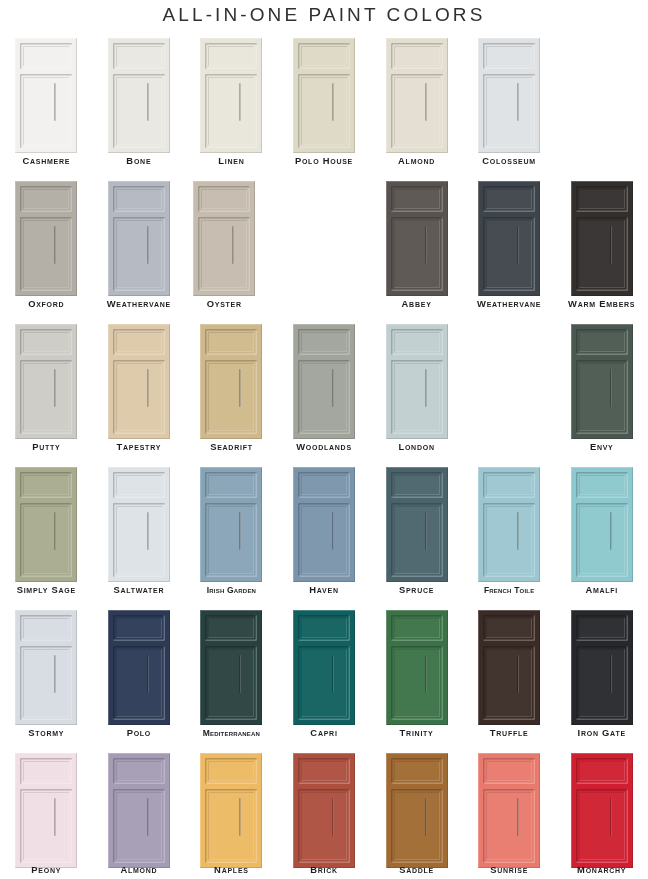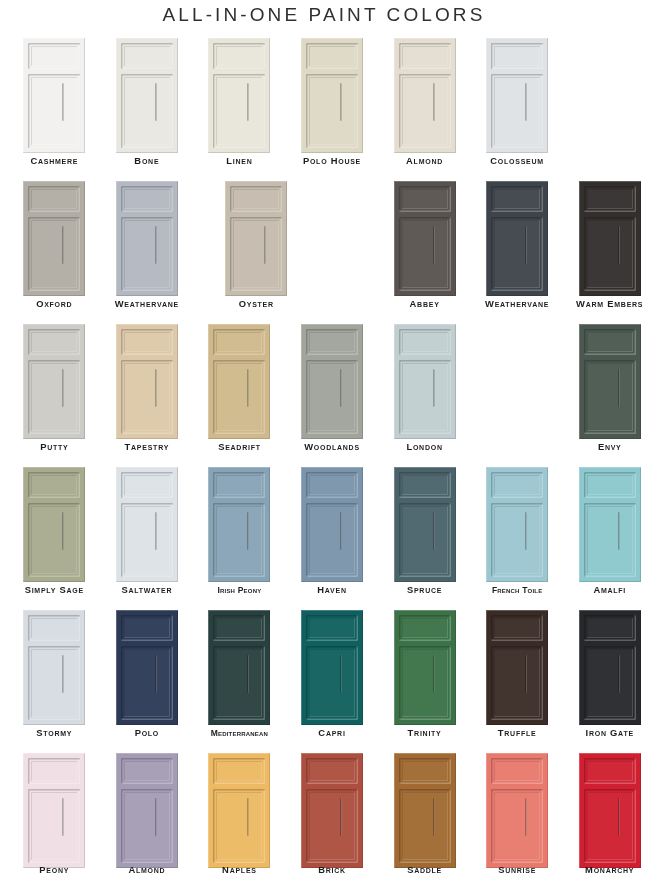--- a/index.html
+++ b/index.html
@@ -37,21 +37,20 @@
     white-space: nowrap;
   }
 
   
   #grid {
     position: absolute;
     top: 31px;
     left: 0;
     width: 648px;
     height: 848px;
-    padding-left: 8px;
   }
 
   .row {
     position: relative;
     width: 648px;
     height: 143px;
   }
   .row:last-child { height: 137px; }
 
   .cell {
@@ -248,21 +247,21 @@
         <div class="cell" style="left: 92.5714px; width: 92.5714px;">
           <div class="door-wrap">
             <div class="door" style="background: rgb(179, 184, 193);">
               <div class="panel panel-top"></div>
               <div class="panel panel-bottom"></div>
               <div class="handle"></div>
             </div>
           </div>
           <div class="label">Weathervane</div>
         </div>
-        <div class="cell" style="left: 202px; width: 92.5714px;">
+        <div class="cell" style="left: 178px; width: 92.5714px;">
           <div class="door-wrap">
             <div class="door" style="background: rgb(197, 188, 174);">
               <div class="panel panel-top"></div>
               <div class="panel panel-bottom"></div>
               <div class="handle"></div>
             </div>
           </div>
           <div class="label">Oyster</div>
         </div>
         <div class="cell" style="left: 370.286px; width: 92.5714px;">
@@ -380,21 +379,21 @@
           <div class="label">Saltwater</div>
         </div>
         <div class="cell" style="left: 185.143px; width: 92.5714px;">
           <div class="door-wrap">
             <div class="door" style="background: rgb(135, 164, 182);">
               <div class="panel panel-top"></div>
               <div class="panel panel-bottom"></div>
               <div class="handle"></div>
             </div>
           </div>
-          <div class="label tight">Irish Peony</div>
+          <div class="label tight">Irish Garden</div>
         </div>
         <div class="cell" style="left: 277.714px; width: 92.5714px;">
           <div class="door-wrap">
             <div class="door" style="background: rgb(122, 148, 171);">
               <div class="panel panel-top"></div>
               <div class="panel panel-bottom"></div>
               <div class="handle"></div>
             </div>
           </div>
           <div class="label">Haven</div>

